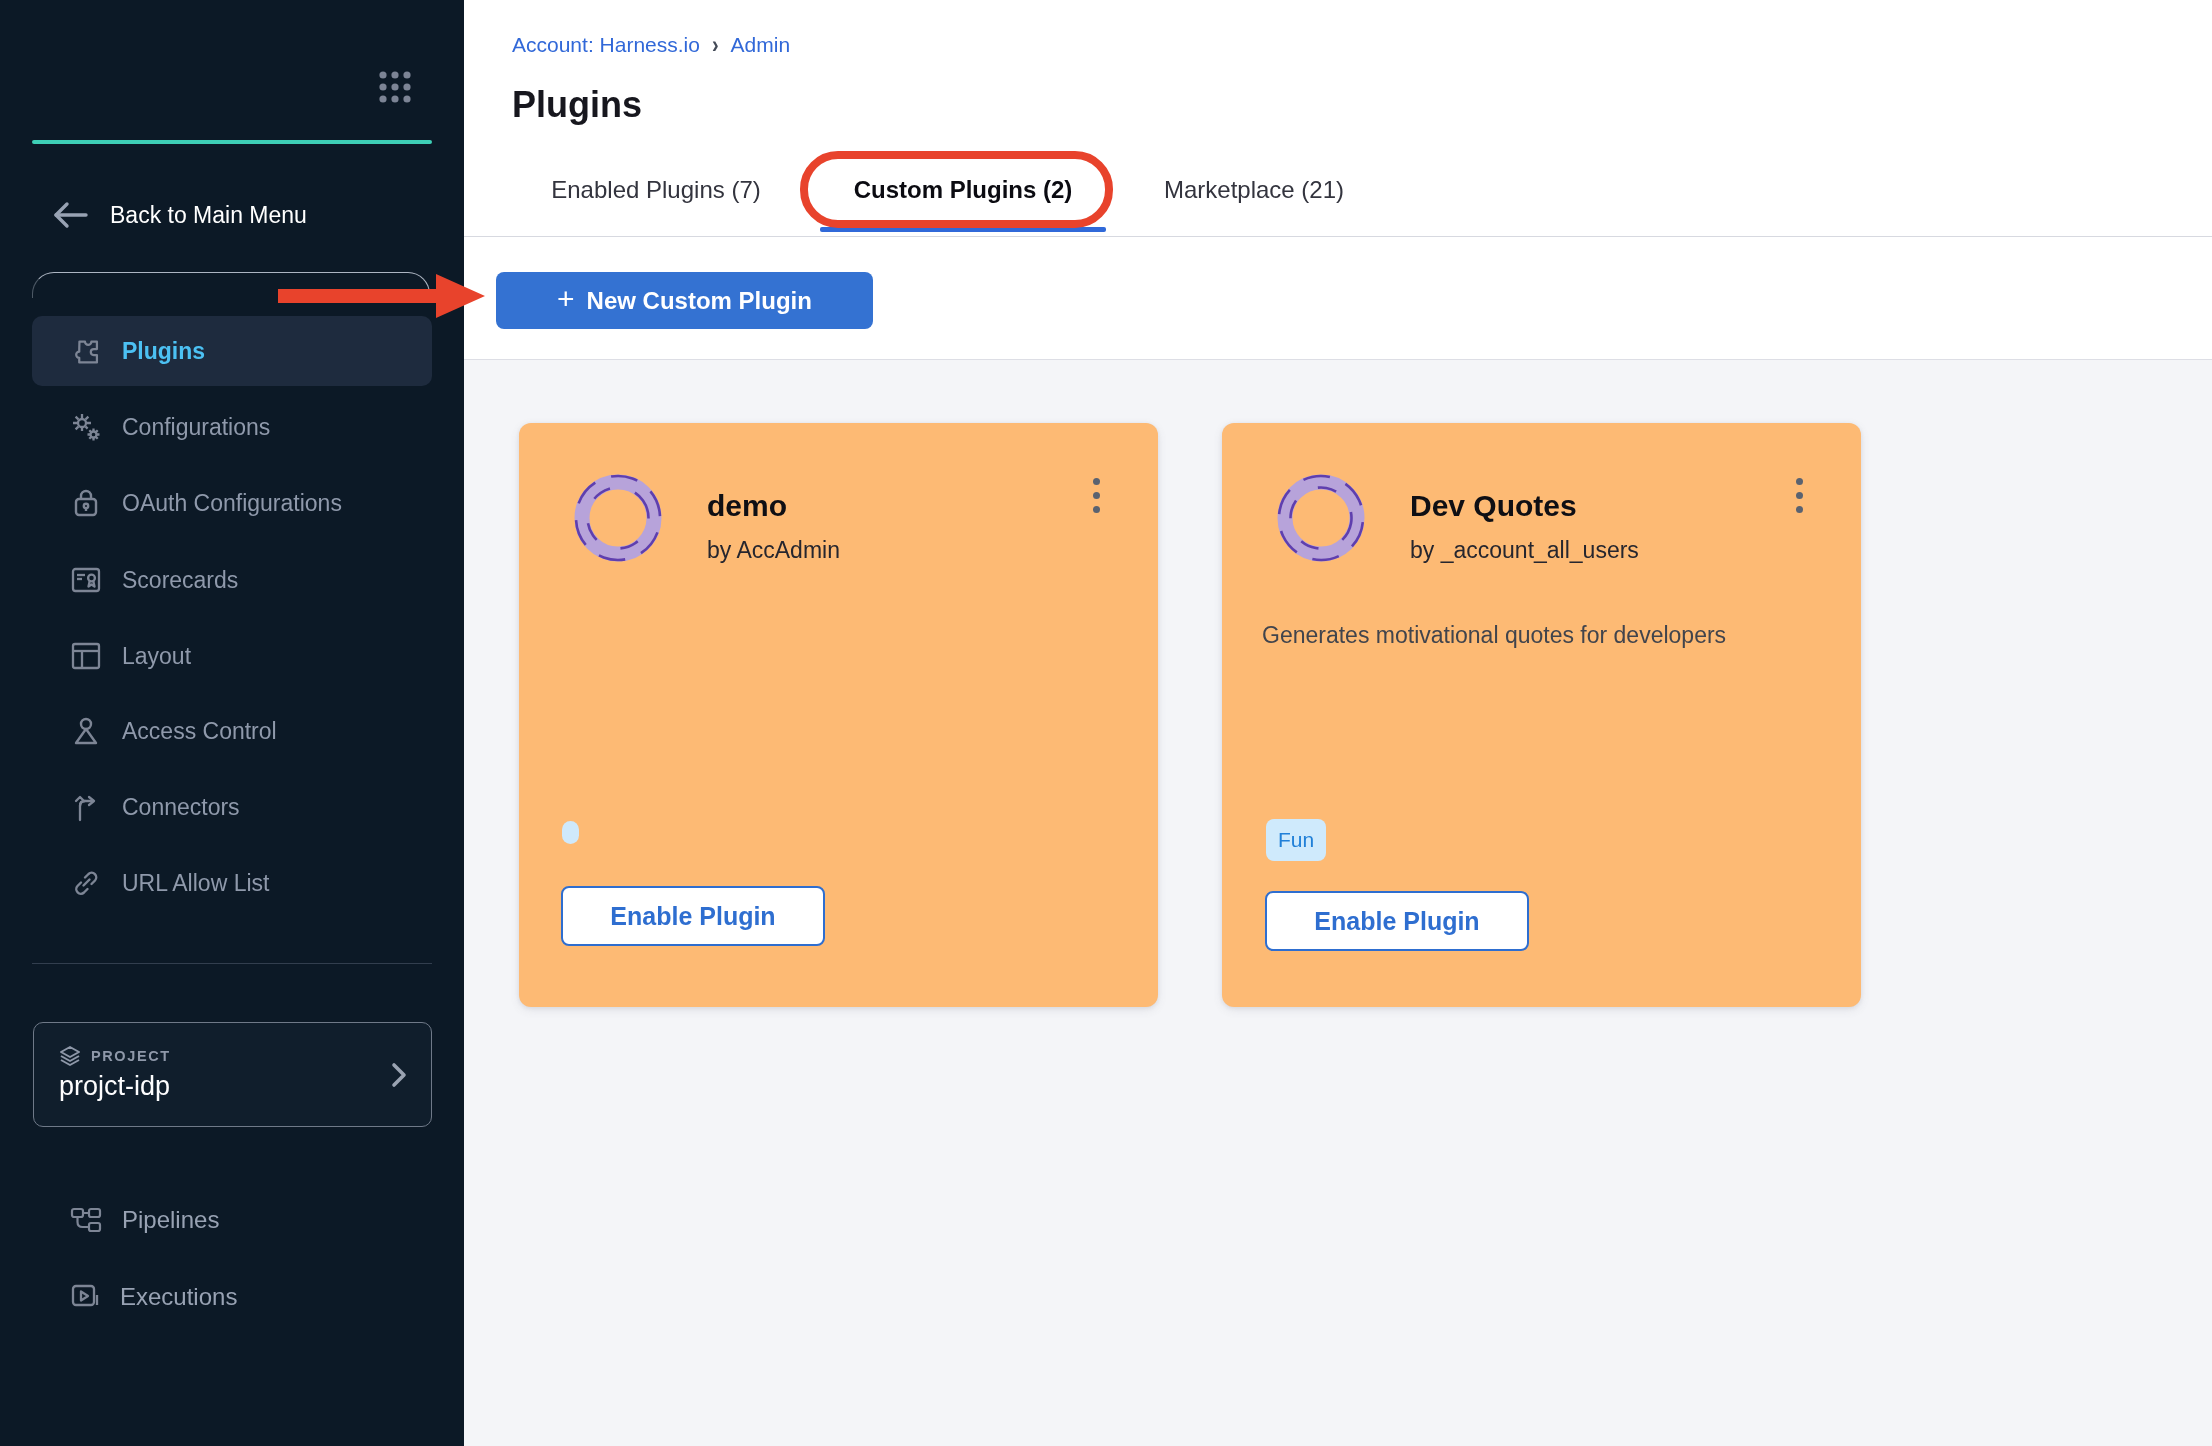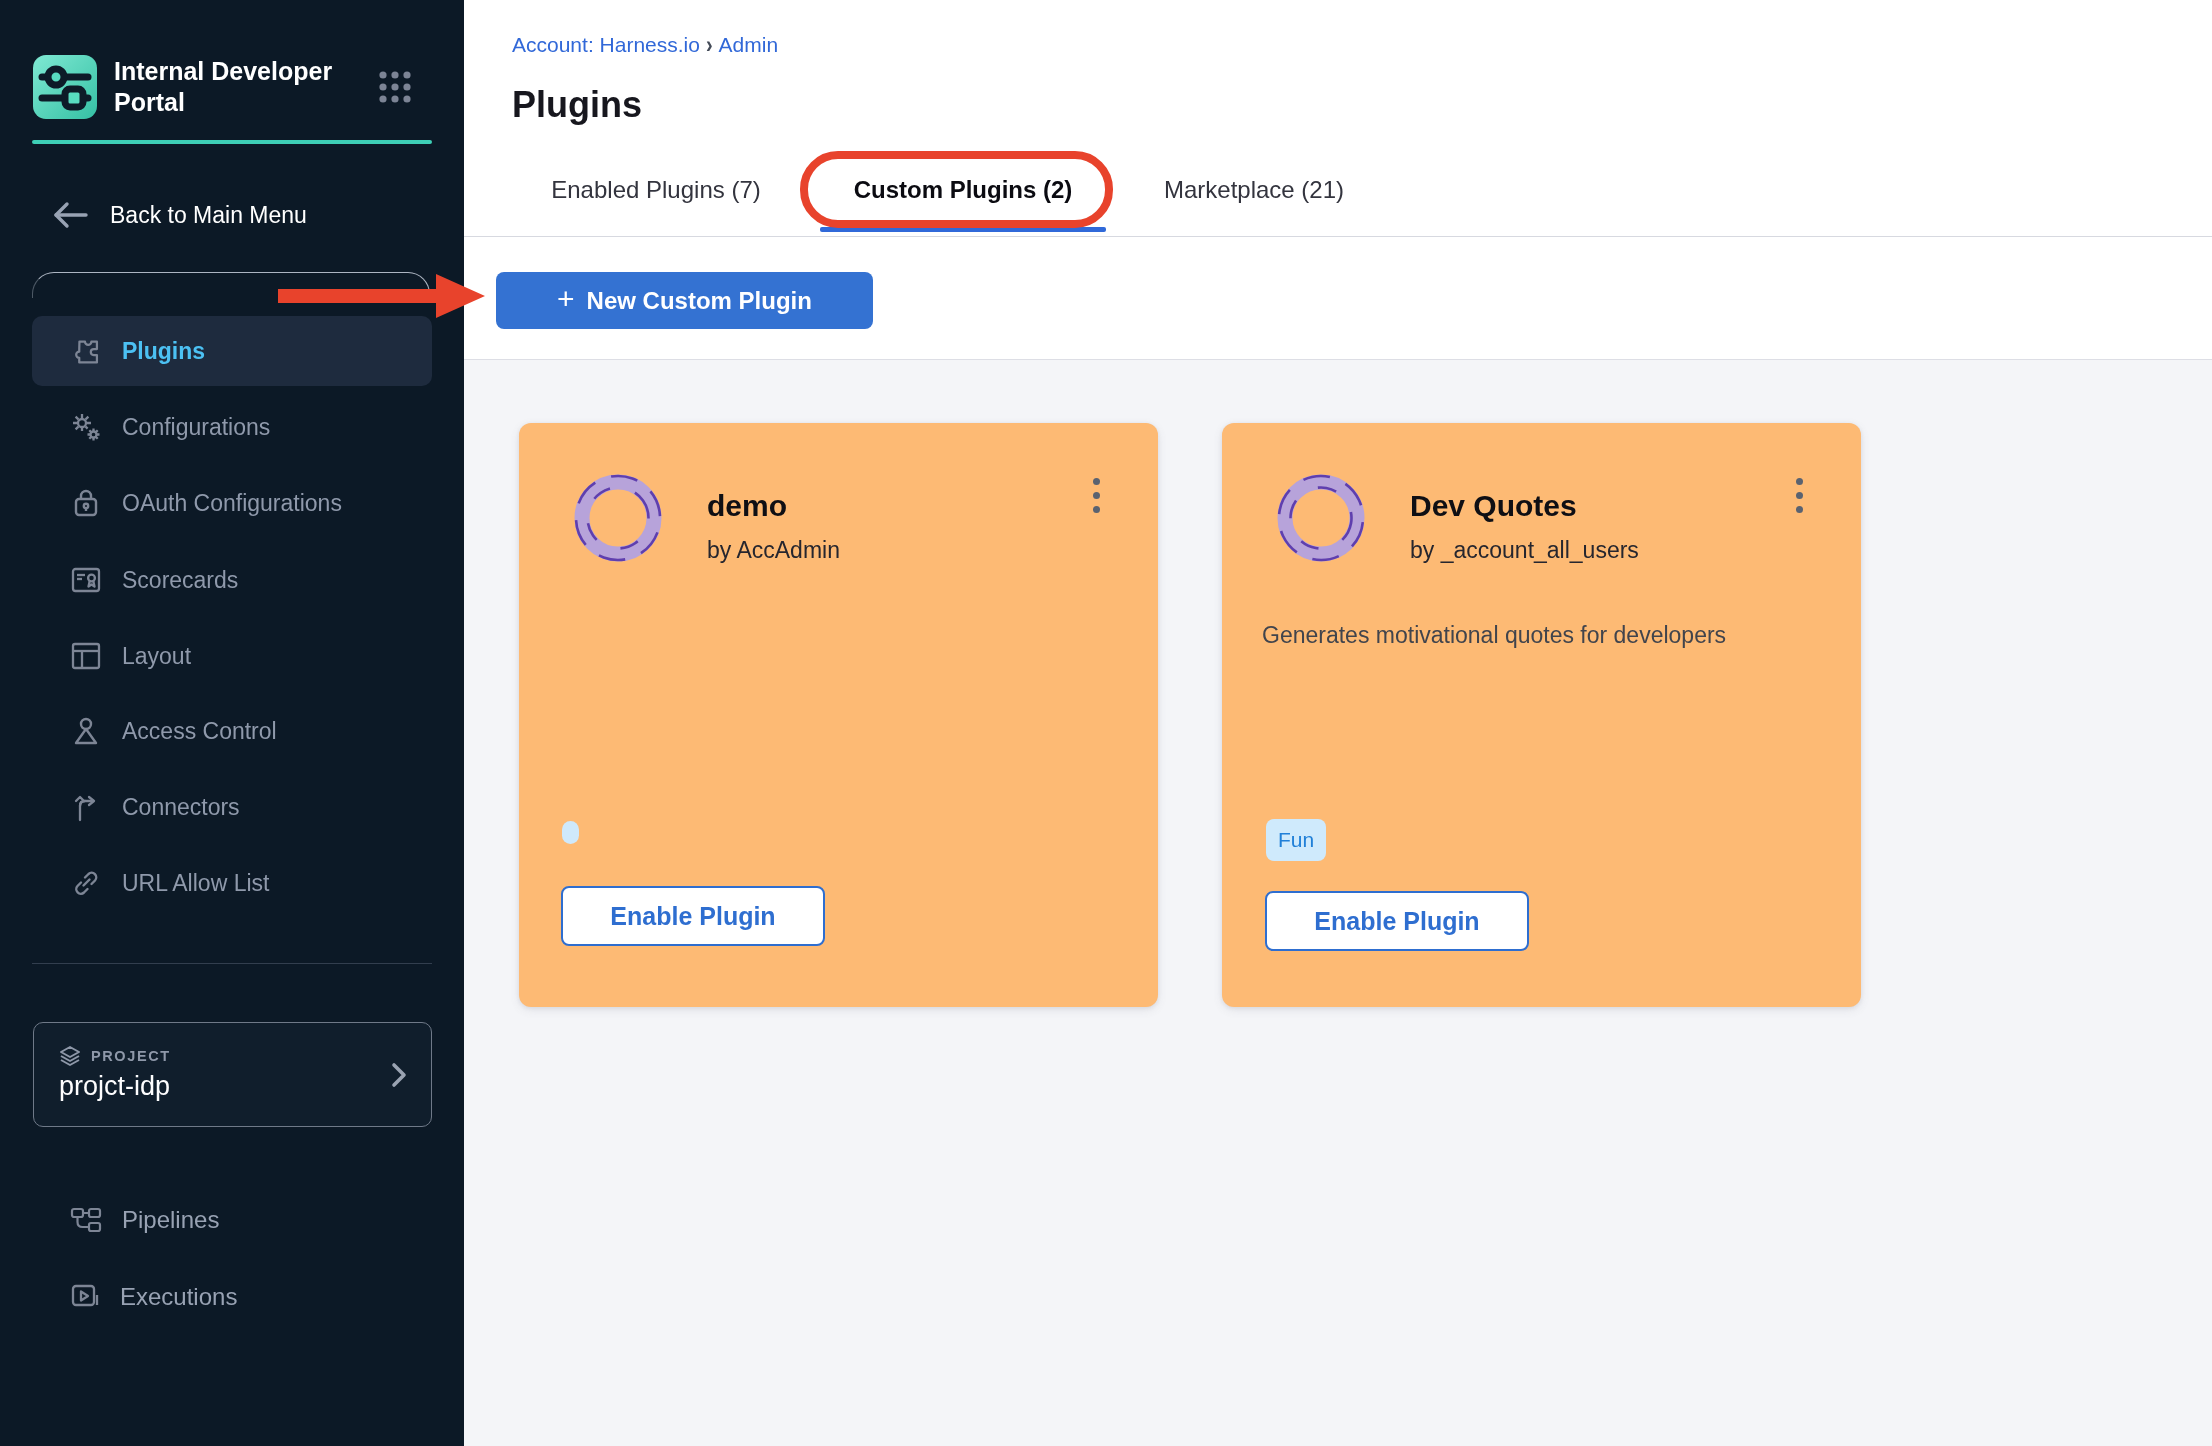--- a/index.html
+++ b/index.html
@@ -59,21 +59,21 @@
     position:absolute; left:32px; width:400px; height:74px;
     display:flex; align-items:center; padding-left:38px; gap:20px;
     color:#98a2b3; font-size:24px; cursor:pointer;
   }
 
   
   .main-header {
     position:absolute; left:464px; top:0; width:1748px; height:360px;
     background:#ffffff; border-bottom:1px solid #dddee5; z-index:1;
   }
-  .breadcrumb { position:absolute; left:512px; top:33px; display:flex; align-items:center; gap:6px; font-size:21px; z-index:3; }
+  .breadcrumb { position:absolute; left:512px; top:33px; display:flex; align-items:center; gap:12px; font-size:21px; z-index:3; }
   .crumb { color:#3168d8; cursor:pointer; }
   .crumb-sep { color:#444b58; font-weight:bold; font-size:20px; transform:scaleY(1.15); }
   .page-title { position:absolute; left:512px; top:84px; font-size:36px; font-weight:bold; color:#17171e; z-index:3; }
 
   .tab { position:absolute; top:160px; height:60px; display:flex; align-items:center; justify-content:center;
          font-size:24px; color:#33343e; cursor:pointer; z-index:3; }
   .tab.active { color:#0b0b11; font-weight:bold; }
   .tab-underline { position:absolute; left:820px; top:227px; width:286px; height:5px; background:#3069d9; border-radius:2px; z-index:3; }
   .tabs-border { position:absolute; left:464px; top:236px; width:1748px; height:0; border-top:1.5px solid #d7d9e0; z-index:2; }
 
@@ -121,38 +121,20 @@
 
   svg { display:block; }
 </style>
 </head>
 <body>
 
 <div id="screen">
 
   <aside class="sidebar">
 
-    <div class="logo-row">
-      <span>
-        <svg class="logo-mark" viewBox="0 0 66 66">
-          <defs>
-            <linearGradient id="tg" x1="0" y1="0" x2="1" y2="1">
-              <stop offset="0" stop-color="#7fe9d3"></stop>
-                <stop offset="1" stop-color="#35c0a4"></stop>
-            </linearGradient>
-          </defs>
-          <rect x="1" y="1" width="64" height="64" rx="13" fill="url(#tg)"></rect>
-          <line x1="10" y1="23" x2="56" y2="23" stroke="#0d1b28" stroke-width="7" stroke-linecap="round"></line>
-          <line x1="10" y1="44" x2="56" y2="44" stroke="#0d1b28" stroke-width="7" stroke-linecap="round"></line>
-          <circle cx="24" cy="23" r="8" fill="#58dcc0" stroke="#0d1b28" stroke-width="7"></circle>
-          <rect x="33" y="35" width="18" height="18" rx="5" fill="#58dcc0" stroke="#0d1b28" stroke-width="7"></rect>
-        </svg>
-      </span>
-      <div class="logo-title">Internal Developer Portal</div>
-    </div>
 
     <span class="grid-icon">
       <svg width="38" height="38" viewBox="0 0 38 38">
         <g fill="#7c8495">
           <circle cx="7" cy="7" r="3.6"></circle>
             <circle cx="19" cy="7" r="3.6"></circle>
             <circle cx="31" cy="7" r="3.6"></circle>
           <circle cx="7" cy="19" r="3.6"></circle>
             <circle cx="19" cy="19" r="3.6"></circle>
             <circle cx="31" cy="19" r="3.6"></circle>

